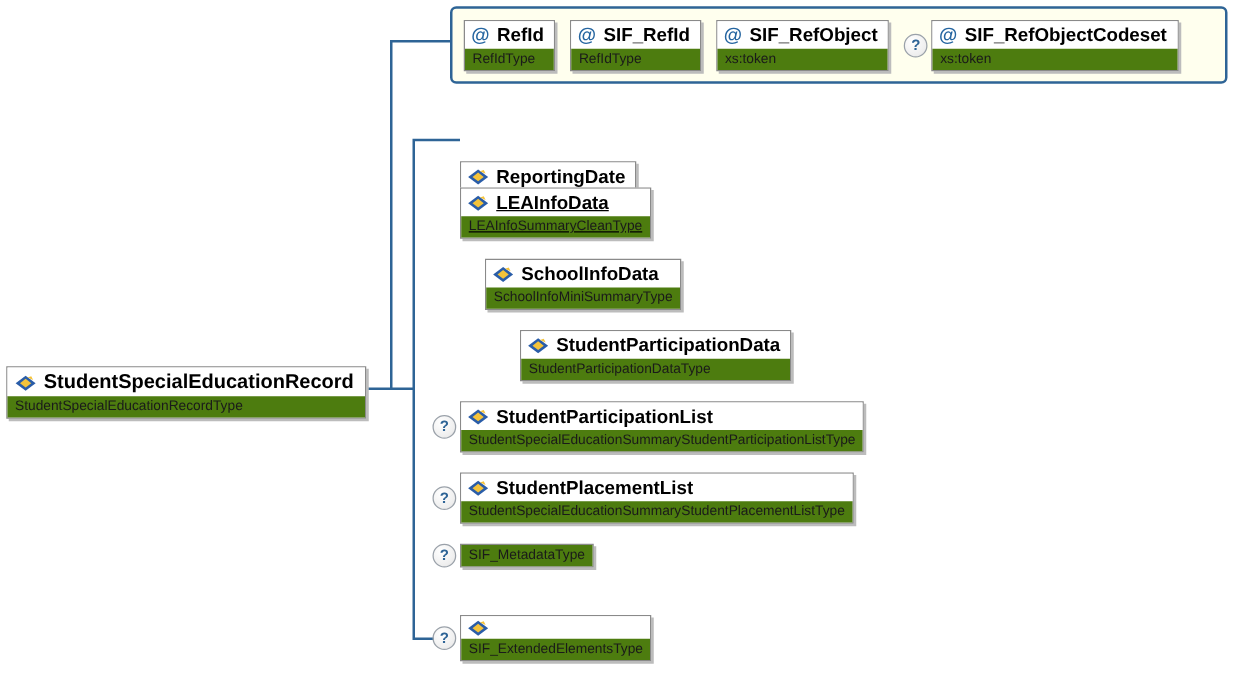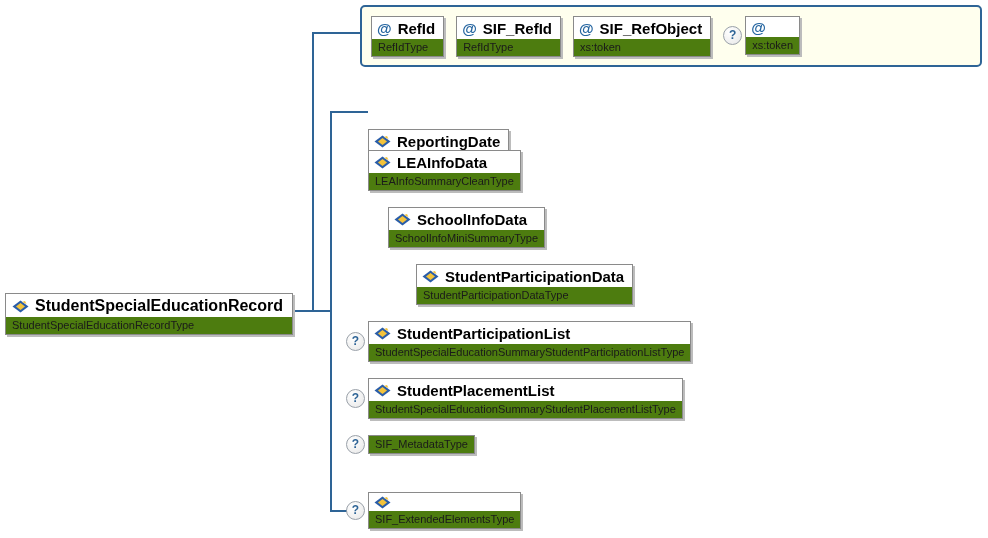--- a/index.html
+++ b/index.html
@@ -74,21 +74,21 @@
     border-radius: 5px;
     display: flex;
     align-items: flex-start;
     padding: 9px 0 0 9px;
     gap: 12px;
   }
   .attr-item { display: flex; align-items: center; gap: 3px; }
   
   .root  { left: 5px;   top: 293px; }
   .c0 { left: 368px; top: 93px; margin-top: 36px; }
-  .c1 { left: 368px; top: 150px; }
+  .c1 { left: 368px; top: 150px; text-decoration: underline; }
   .c2 { left: 368px; top: 207px; padding-left: 20px; }
   .c3 { left: 368px; top: 264px; padding-left: 48px; }
   .c4 { left: 368px; top: 321px; }
   .c5 { left: 368px; top: 378px; }
   .c6 { left: 368px; top: 435px; }
   .c7 { left: 368px; top: 492px; }
 </style>
 </head>
 <body>
 
@@ -131,20 +131,21 @@
       </div>
       <div class="type-row">xs:token</div>
     </div>
   </div>
 
   <div class="attr-item">
     <span class="opt-circle">?</span>
     <div class="box">
       <div class="title-row">
         <span class="at-marker">@</span>
+        <span>SIF_RefObjectCodeset</span>
       </div>
       <div class="type-row">xs:token</div>
     </div>
   </div>
 
 </div>
 
 <div class="node root">
   <div class="box">
     <div class="title-row">

